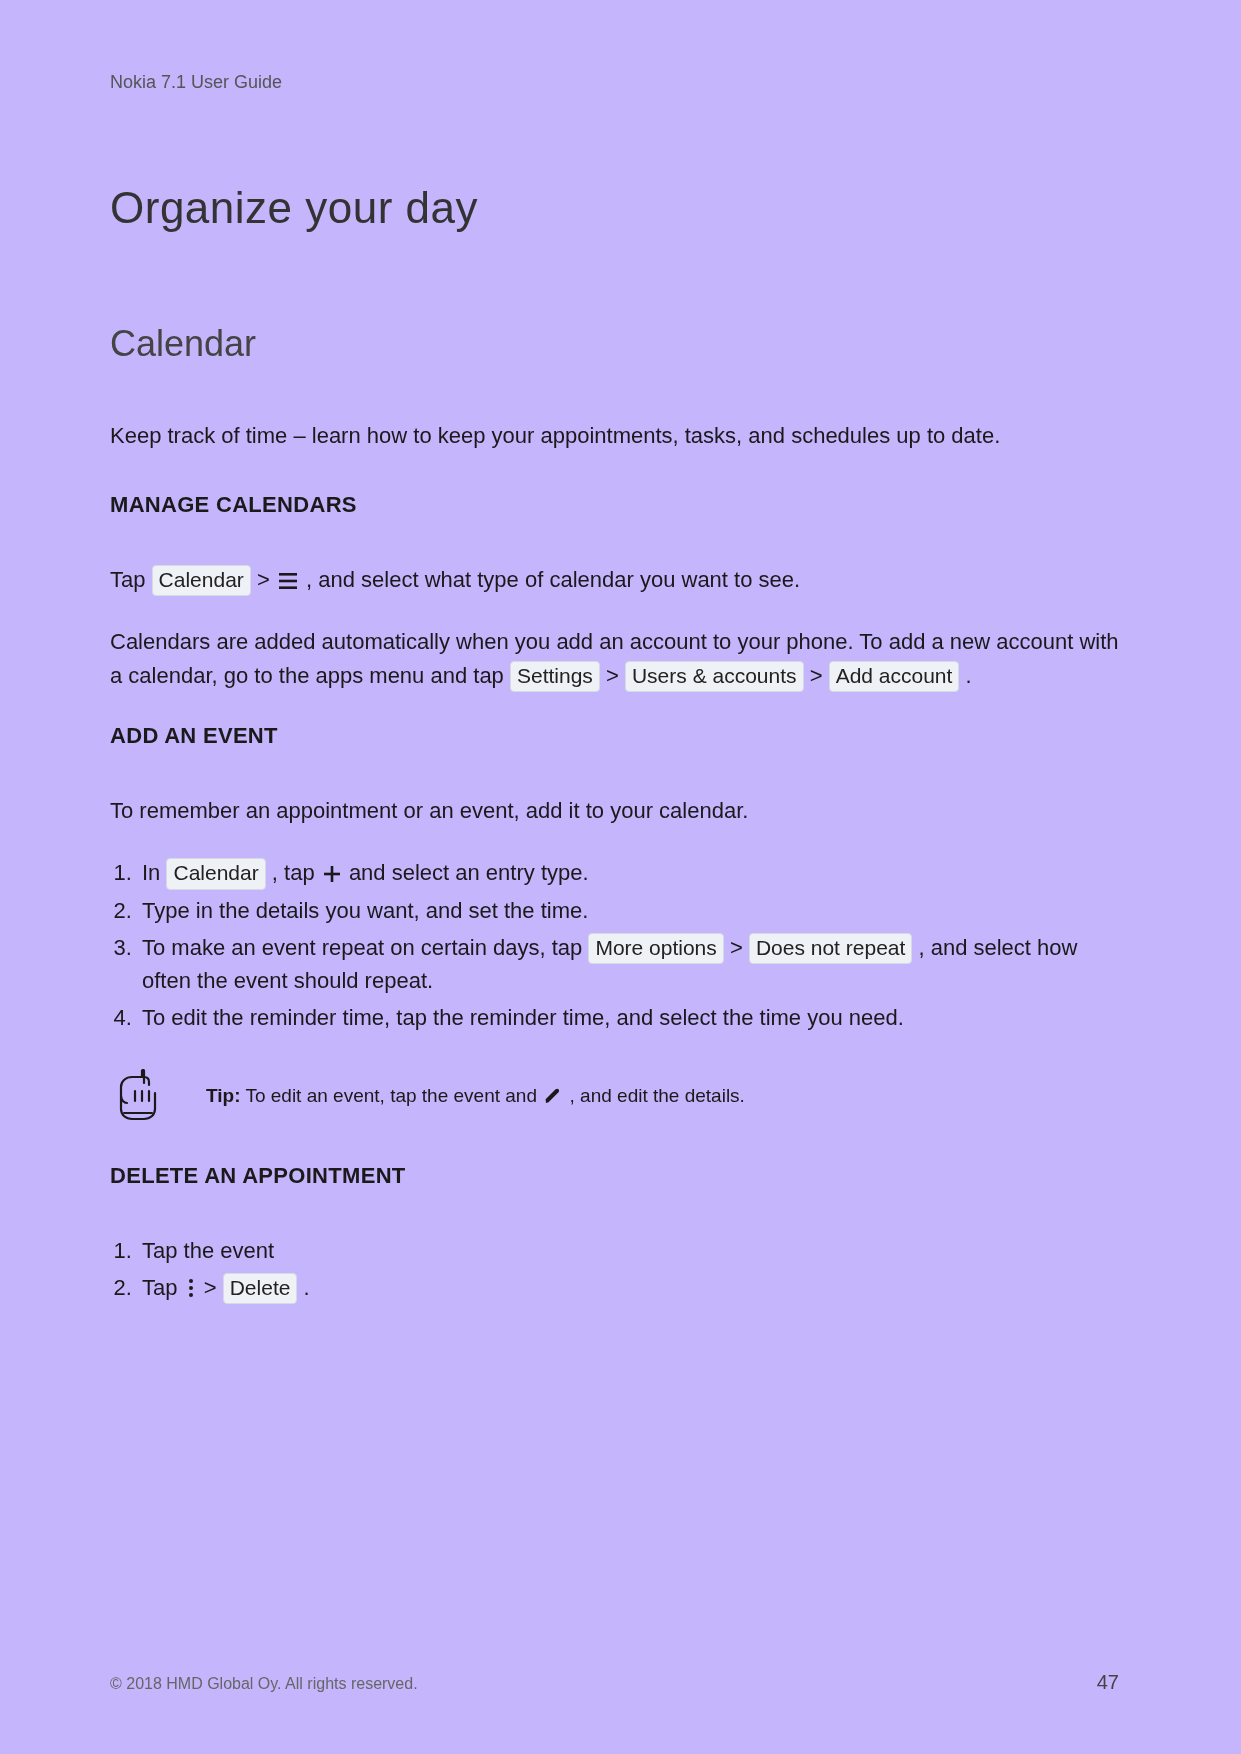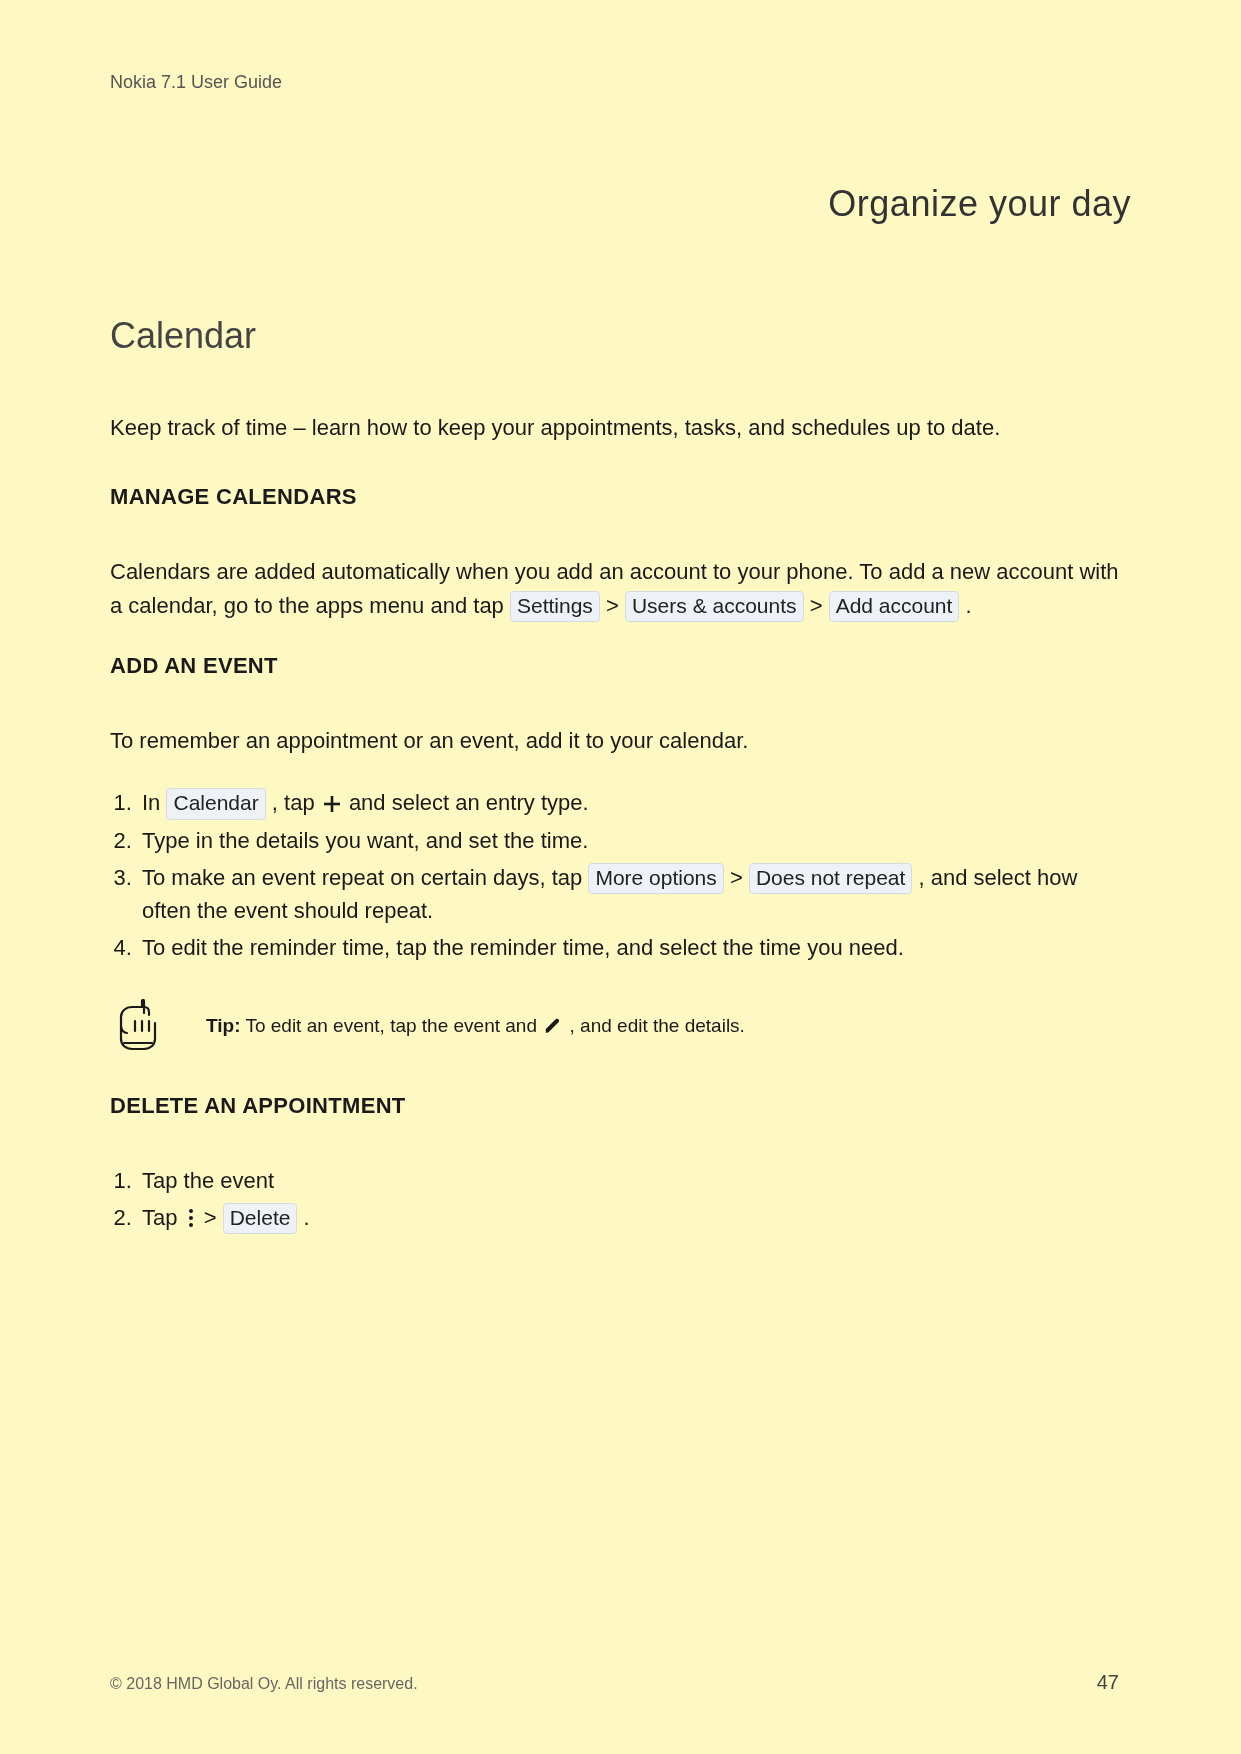--- a/index.html
+++ b/index.html
@@ -13,38 +13,37 @@
   * { box-sizing: border-box; }
   html, body {
     margin: 0;
     padding: 0;
     background: #fff;
   }
   .page {
     width: var(--page-width);
     min-height: var(--page-height);
     margin: 0 auto;
-    background: #fef9c3;
+    background: #c4b5fd;
     position: relative;
     padding: 72px 110px 60px 110px;
     font-family: "Segoe UI", "Helvetica Neue", Arial, sans-serif;
     color: var(--text-color);
   }
   .running-header {
     font-size: 18px;
     color: #555;
     margin-bottom: 90px;
   }
   h1.chapter-title {
     font-weight: 300;
-    font-size: 36px;
+    font-size: 44px;
     letter-spacing: 0.5px;
     margin: 0 0 90px 0;
     color: #333;
-    text-align: right;
   }
   h2.section-title {
     font-weight: 300;
     font-size: 36px;
     margin: 0 0 55px 0;
     color: #444;
   }
   p.body {
     font-size: 22px;
     line-height: 1.45;
@@ -118,20 +117,33 @@
   <div class="running-header">Nokia 7.1 User Guide</div>
 
   <h1 class="chapter-title">Organize your day</h1>
 
   <h2 class="section-title">Calendar</h2>
 
   <p class="body">Keep track of time – learn how to keep your appointments, tasks, and schedules up to date.</p>
 
   <h3 class="sub">MANAGE CALENDARS</h3>
 
+  <p class="instr">
+    <span>Tap </span>
+    <span class="ui-label">Calendar</span>
+    <span> &gt; </span>
+    <span class="inline-icon">
+      <svg width="20" height="18" viewBox="0 0 20 18">
+        <rect x="1" y="1" width="18" height="2.6" fill="#1a1a1a"></rect>
+        <rect x="1" y="7.7" width="18" height="2.6" fill="#1a1a1a"></rect>
+        <rect x="1" y="14.4" width="18" height="2.6" fill="#1a1a1a"></rect>
+      </svg>
+    </span>
+    <span>, and select what type of calendar you want to see.</span>
+  </p>
 
   <p class="instr">
     <span>Calendars are added automatically when you add an account to your phone. To add a new account with a calendar, go to the apps menu and tap </span>
     <span class="ui-label">Settings</span>
     <span> &gt; </span>
     <span class="ui-label">Users &amp; accounts</span>
     <span> &gt; </span>
     <span class="ui-label">Add account</span>
     <span> .</span>
   </p>

